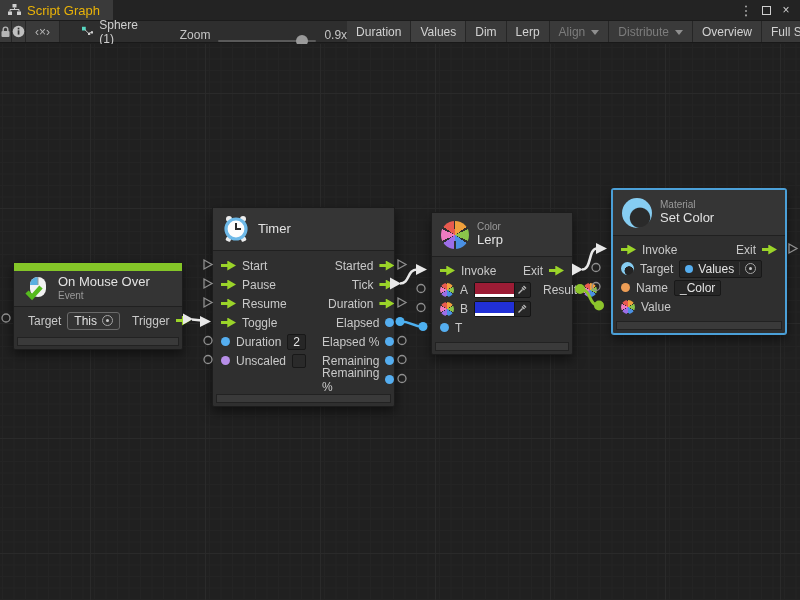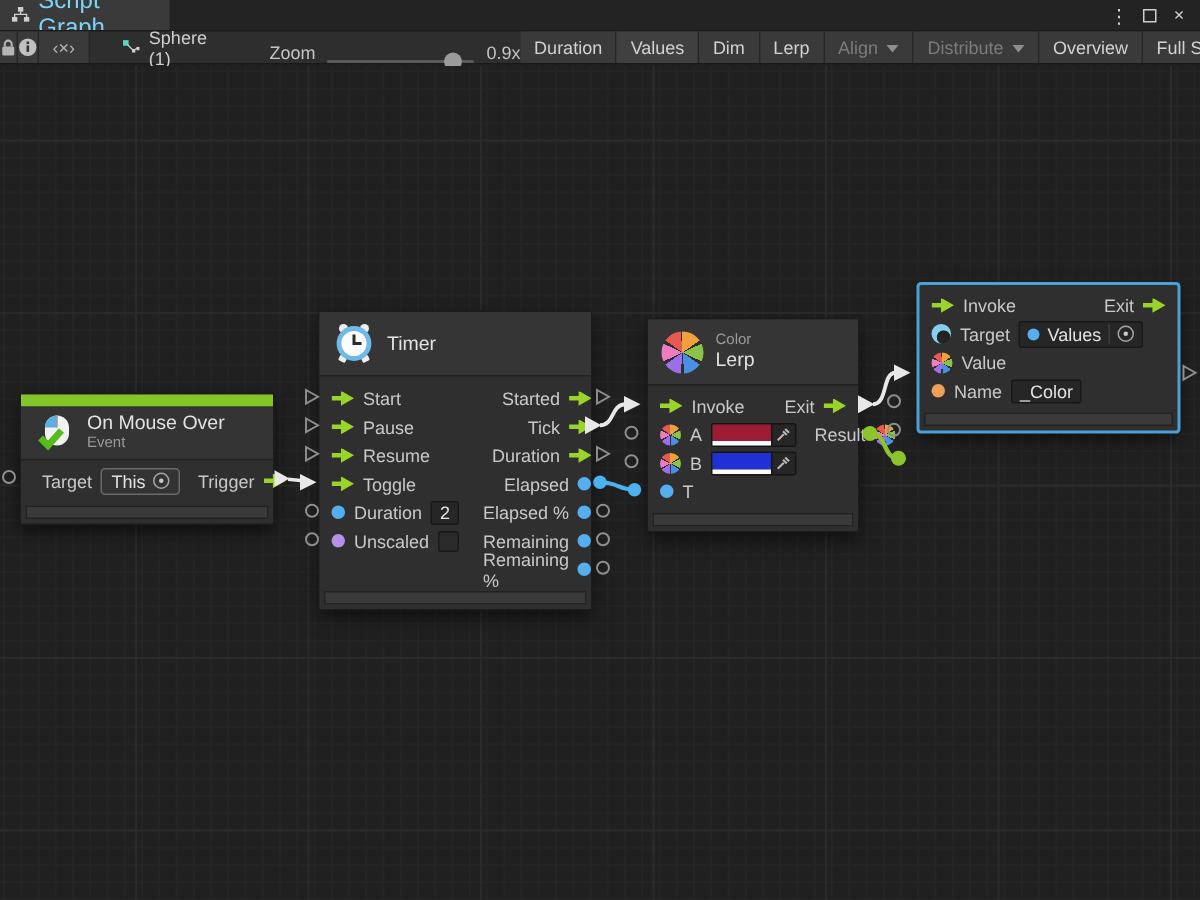--- a/index.html
+++ b/index.html
@@ -3,21 +3,21 @@
 <meta charset="utf-8">
 <style>
   * { margin:0; padding:0; box-sizing:border-box; }
   html,body { width:800px; height:600px; overflow:hidden; background:#202020;
     font-family:"Liberation Sans", sans-serif; -webkit-font-smoothing:antialiased; }
 
   
   .titlebar { position:absolute; left:0; top:0; width:800px; height:20px; background:#232323;
     display:flex; align-items:stretch; }
   .tab { width:113px; background:#3a3a3a; display:flex; align-items:center; gap:6px;
-    padding:0 8px; color:#7dd3fc; font-size:16px; }
+    padding:0 8px; color:#eab308; font-size:13px; }
   .win-controls { margin-left:auto; display:flex; align-items:center; gap:4px; padding-right:6px; color:#cfcfcf; }
   .wc { width:16px; height:16px; display:flex; align-items:center; justify-content:center; font-size:12px; }
   .wc-max i { display:block; width:9px; height:9px; border:1px solid #cfcfcf; }
   .wc-menu { font-size:13px; letter-spacing:0; }
 
   .toolbar { position:absolute; left:0; top:20px; width:800px; height:23px; background:#2e2e2e;
     border-top:1px solid #1b1b1b; border-bottom:1px solid #191919;
     display:flex; align-items:stretch; font-size:12px; color:#d2d2d2; }
   .tbtn { display:flex; align-items:center; justify-content:center; padding:0 9px;
     background:#3a3a3a; border-right:1px solid #262626; white-space:nowrap; }
@@ -337,46 +337,53 @@
     </div>
     <div class="row">
       <span class="p-dot dot-blue"></span>
       <span class="lbl">T</span>
     </div>
   </div>
   <div class="footer"></div>
 </div>
 
 <div class="node selected" id="node-setcolor">
+  <div class="hdr">
+    <span class="p-sphere" style="width:30px;height:30px;background:radial-gradient(circle at 60% 66%, #2a2a2a 0 36%, #86cdf2 40%);"></span>
+    <div class="titles">
+      <span class="cat">Material</span>
+      <span class="ttl">Set Color</span>
+    </div>
+  </div>
   <div class="body-pad">
     <div class="row">
       <span class="p-flow"></span>
       <span class="lbl">Invoke</span>
       <span class="spacer"></span>
       <span class="lbl">Exit</span>
       <span class="p-flow"></span>
     </div>
     <div class="row">
       <span class="p-sphere"></span>
       <span class="lbl">Target</span>
       <span class="objfield">
         <span class="p-dot dot-blue" style="width:8px;height:8px;"></span>
         <span>Values</span>
         <span class="sep"></span>
         <span class="picker"></span>
       </span>
     </div>
     <div class="row">
-      <span class="p-wheel"></span>
-      <span class="lbl">Value</span>
-    </div>
-    <div class="row">
       <span class="p-dot dot-orange"></span>
       <span class="lbl">Name</span>
       <span class="vfield">_Color</span>
+    </div>
+    <div class="row">
+      <span class="p-wheel"></span>
+      <span class="lbl">Value</span>
     </div>
   </div>
   <div class="footer"></div>
 </div>
 
 <svg class="wires">
 
   <circle cx="6" cy="318" r="4" fill="none" stroke="#8f8f8f" stroke-width="1.3"></circle>
   <g stroke="#8f8f8f" stroke-width="1.3" fill="none">
     <path d="M204 260l8 4.5-8 4.5z"></path>

